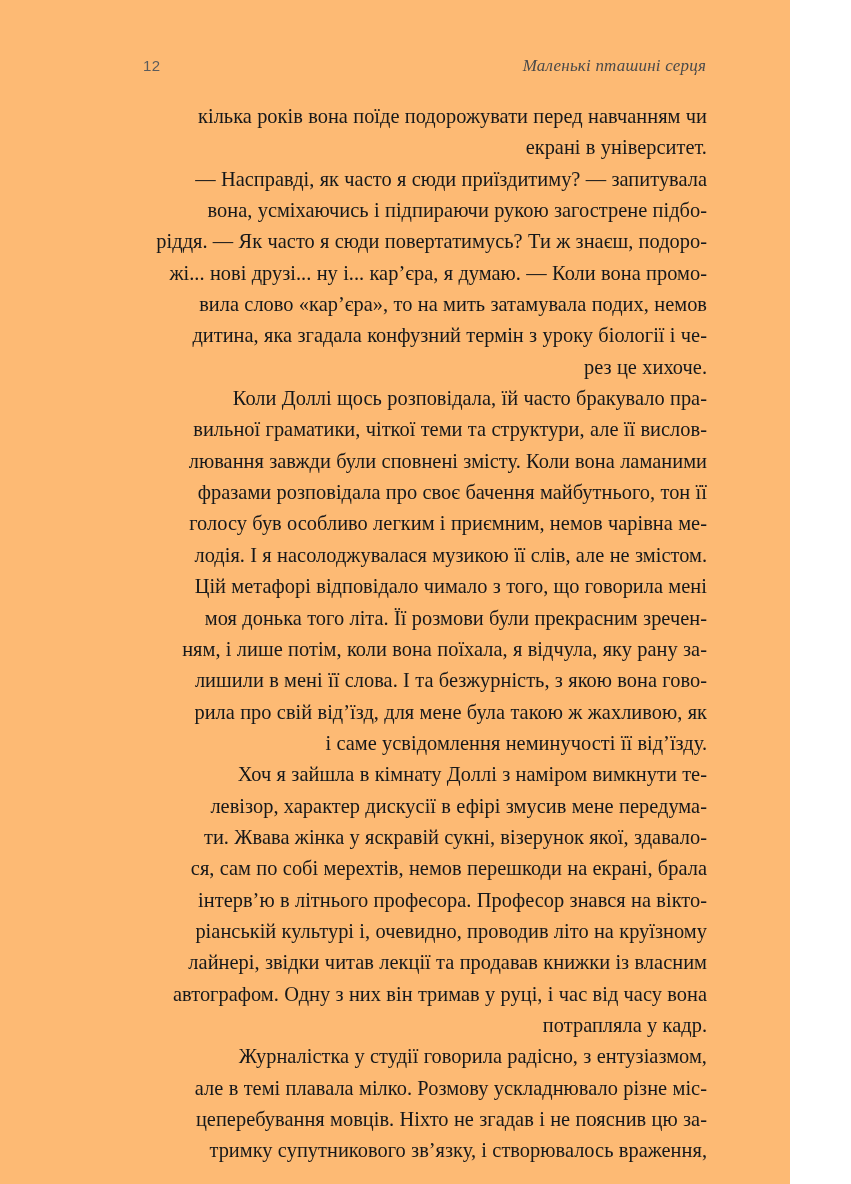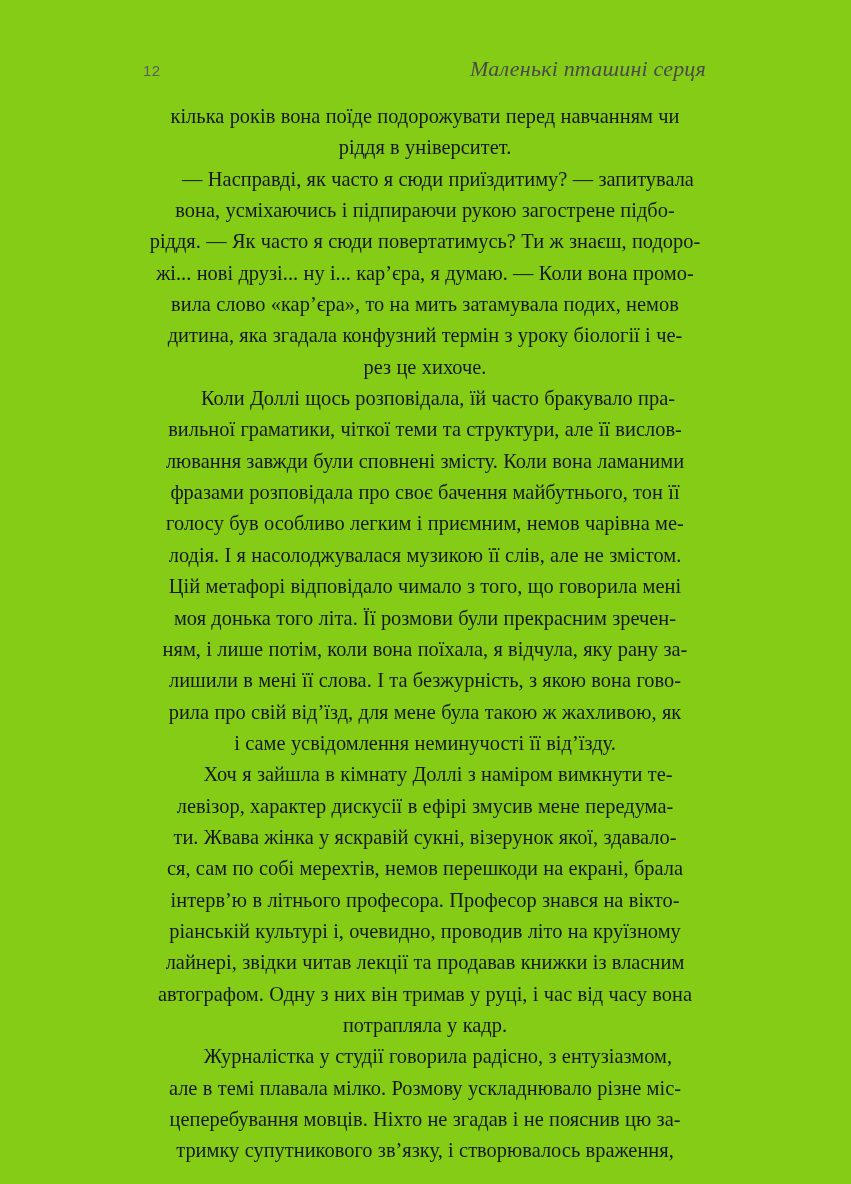--- a/index.html
+++ b/index.html
@@ -10,23 +10,23 @@
   body {
     width: 851px;
     height: 1184px;
     background: #ffffff;
     font-family: "Liberation Serif", "DejaVu Serif", serif;
     -webkit-font-smoothing: antialiased;
   }
 
   .page {
     position: relative;
-    width: 851px;
+    width: 790px;
     height: 1184px;
-    background: #84cc16;
+    background: #fdba74;
     box-sizing: border-box;
     overflow: hidden;
   }
 
   
   .running-head {
     position: absolute;
     top: 56px;
     left: 143px;
     width: 563px;
@@ -37,39 +37,39 @@
   }
   .folio {
     font-family: "Liberation Sans", "DejaVu Sans", sans-serif;
     font-size: 15px;
     color: #5c5c5c;
     letter-spacing: 0.3px;
   }
   .head-title {
     font-family: "Liberation Serif", "DejaVu Serif", serif;
     font-style: italic;
-    font-size: 22px;
+    font-size: 17px;
     color: #4a4a4a;
     letter-spacing: 0.2px;
   }
 
   
   .text-block {
     position: absolute;
     top: 101px;
     left: 143px;
     width: 564px;
   }
 
   .para {
     margin: 0;
     font-size: 20.4px;
     line-height: 31.35px;
     color: #16181a;
-    text-align: center;
+    text-align: right;
     letter-spacing: 0.02px;
     word-spacing: 0.2px;
     white-space: pre-wrap;
   }
   .para .ln {
     display: block;
     white-space: pre;
   }
   .para .indent {
     display: inline-block;
@@ -82,20 +82,20 @@
 <body>
 
 <div class="page">
 
   <div class="running-head">
     <span class="folio">12</span>
     <span class="head-title">Маленькі пташині серця</span>
   </div>
 
   <div class="text-block">
-      <p class="para"><span class="ln"><span>кілька років вона поїде подорожувати перед навчанням чи</span></span><span class="ln"><span>ріддя в університет.</span></span></p>
+      <p class="para"><span class="ln"><span>кілька років вона поїде подорожувати перед навчанням чи</span></span><span class="ln"><span>екрані в університет.</span></span></p>
       <p class="para"><span class="ln"><span class="indent"></span><span>— </span><span class="it">Насправді, як часто я сюди приїздитиму?</span><span> — запитувала</span></span><span class="ln"><span>вона, усміхаючись і підпираючи рукою загострене підбо-</span></span><span class="ln"><span>ріддя. — </span><span class="it">Як часто я сюди повертатимусь? Ти ж знаєш, подоро-</span></span><span class="ln"><span class="it">жі... нові друзі... ну і... кар’єра, я думаю.</span><span> — Коли вона промо-</span></span><span class="ln"><span>вила слово «кар’єра», то на мить затамувала подих, немов</span></span><span class="ln"><span>дитина, яка згадала конфузний термін з уроку біології і че-</span></span><span class="ln"><span>рез це хихоче.</span></span></p>
       <p class="para"><span class="ln"><span class="indent"></span><span>Коли Доллі щось розповідала, їй часто бракувало пра-</span></span><span class="ln"><span>вильної граматики, чіткої теми та структури, але її вислов-</span></span><span class="ln"><span>лювання завжди були сповнені змісту. Коли вона ламаними</span></span><span class="ln"><span>фразами розповідала про своє бачення майбутнього, тон її</span></span><span class="ln"><span>голосу був особливо легким і приємним, немов чарівна ме-</span></span><span class="ln"><span>лодія. І я насолоджувалася музикою її слів, але не змістом.</span></span><span class="ln"><span>Цій метафорі відповідало чимало з того, що говорила мені</span></span><span class="ln"><span>моя донька того літа. Її розмови були прекрасним зречен-</span></span><span class="ln"><span>ням, і лише потім, коли вона поїхала, я відчула, яку рану за-</span></span><span class="ln"><span>лишили в мені її слова. І та безжурність, з якою вона гово-</span></span><span class="ln"><span>рила про свій від’їзд, для мене була такою ж жахливою, як</span></span><span class="ln"><span>і саме усвідомлення неминучості її від’їзду.</span></span></p>
       <p class="para"><span class="ln"><span class="indent"></span><span>Хоч я зайшла в кімнату Доллі з наміром вимкнути те-</span></span><span class="ln"><span>левізор, характер дискусії в ефірі змусив мене передума-</span></span><span class="ln"><span>ти. Жвава жінка у яскравій сукні, візерунок якої, здавало-</span></span><span class="ln"><span>ся, сам по собі мерехтів, немов перешкоди на екрані, брала</span></span><span class="ln"><span>інтерв’ю в літнього професора. Професор знався на вікто-</span></span><span class="ln"><span>ріанській культурі і, очевидно, проводив літо на круїзному</span></span><span class="ln"><span>лайнері, звідки читав лекції та продавав книжки із власним</span></span><span class="ln"><span>автографом. Одну з них він тримав у руці, і час від часу вона</span></span><span class="ln"><span>потрапляла у кадр.</span></span></p>
       <p class="para"><span class="ln"><span class="indent"></span><span>Журналістка у студії говорила радісно, з ентузіазмом,</span></span><span class="ln"><span>але в темі плавала мілко. Розмову ускладнювало різне міс-</span></span><span class="ln"><span>цеперебування мовців. Ніхто не згадав і не пояснив цю за-</span></span><span class="ln"><span>тримку супутникового зв’язку, і створювалось враження,</span></span></p>
     </div>
 
 </div>
 
 </body></html>

